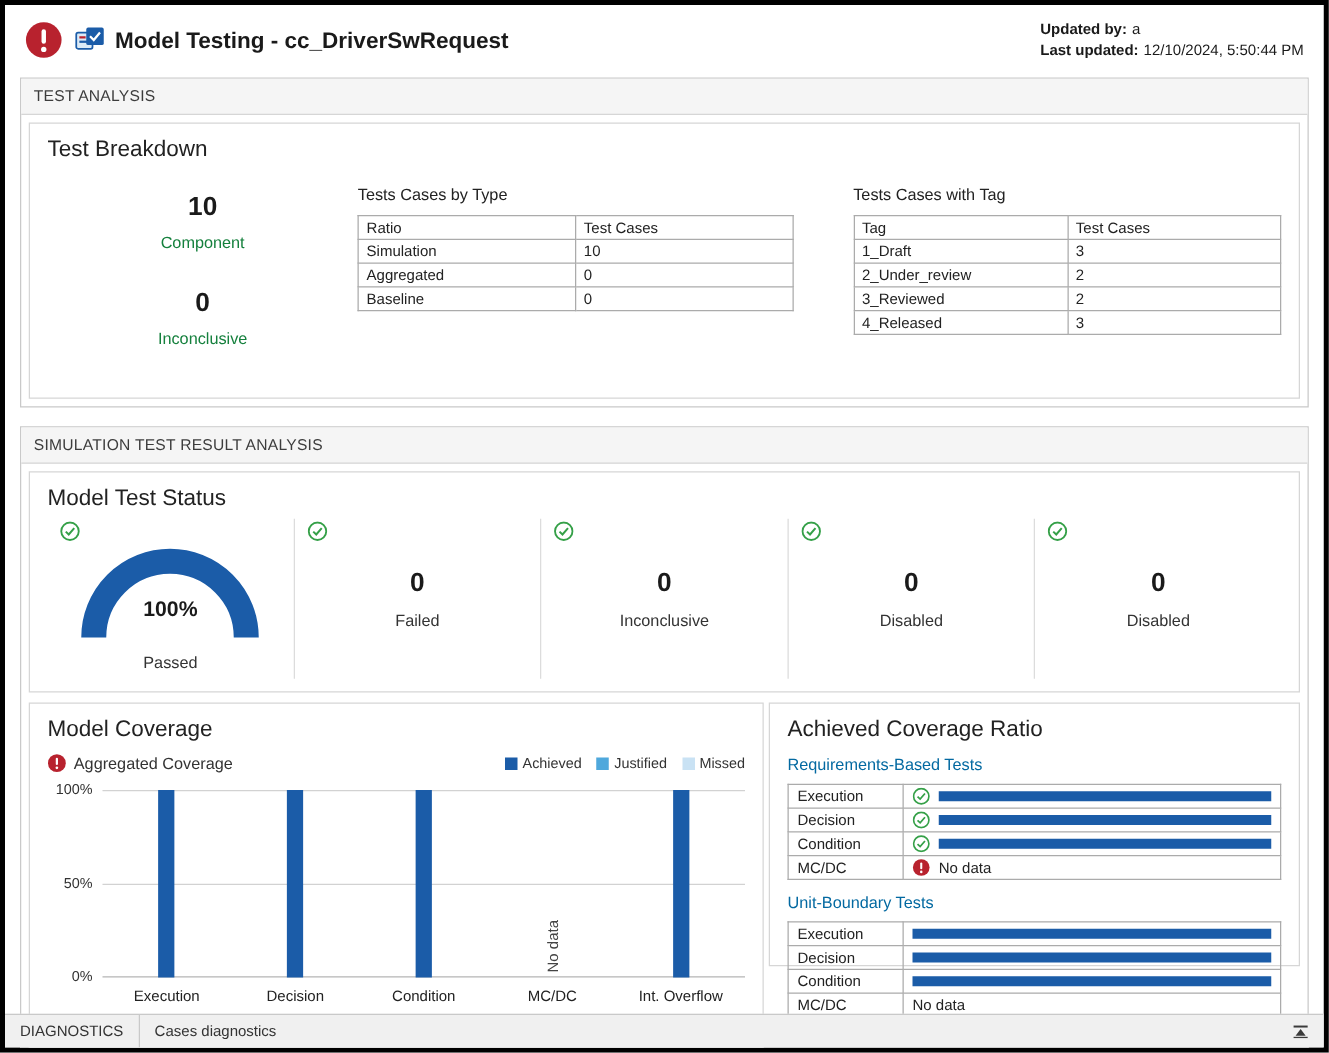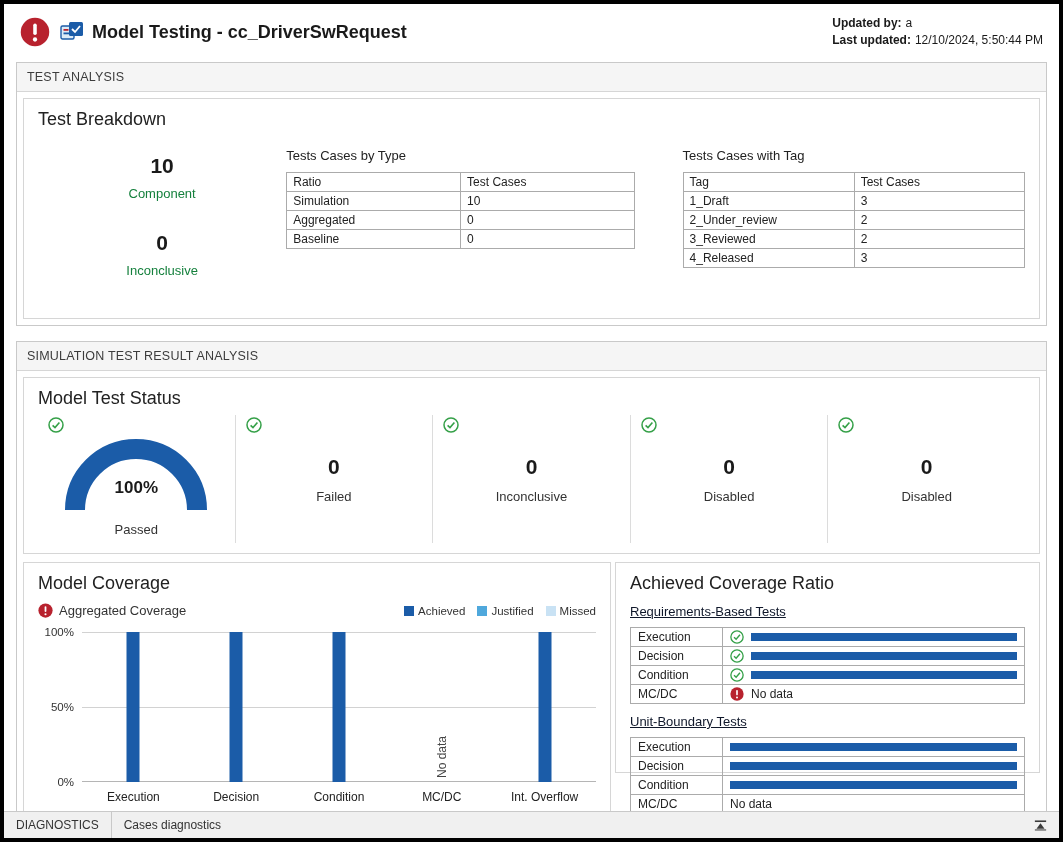--- a/index.html
+++ b/index.html
@@ -72,21 +72,21 @@
   .slot { position:absolute; top:0; bottom:0; }
   .bar { position:absolute; bottom:0; left:50%; transform:translateX(-50%); width:13px; }
   .nodata-v { position:absolute; bottom:4px; left:50%; transform:translateX(-50%) rotate(180deg); writing-mode:vertical-rl; font-size:12px; color:#444; white-space:nowrap; }
   .chart-xlabels, .chart-xicons { display:flex; }
   .xcell { flex:1; text-align:center; }
   .chart-xlabels { font-size:12px; color:#222; margin-top:8px; }
   .chart-xicons { margin-top:7px; }
 
   
   .ratio-group { margin-top:10px; }
-  .ratio-group-title { font-size:13px; color:#0f172a; margin-bottom:8px;text-decoration:underline; }
+  .ratio-group-title { font-size:13px; color:#0369a1; margin-bottom:8px; }
   table.ratio-tbl { border-collapse:collapse; width:100%; font-size:12px; color:#222; }
   table.ratio-tbl td { border:1px solid #ababab; height:19px; padding:2px 7px; }
   td.rlbl { width:92px; }
   td.rval .cellflex { display:flex; align-items:center; gap:7px; }
   .hbar { height:8px; flex:1; }
   .nodata-t { font-size:12px; color:#222; }
 
   
   .ftr { position:absolute; left:0; right:0; bottom:0; height:27px; background:#f0f0f0; border-top:1px solid #c9c9c9; display:flex; align-items:center; font-size:12px; color:#333; }
   .ftr-tab { padding:0 12px; height:100%; display:flex; align-items:center; border-right:1px solid #c9c9c9; cursor:default; }

